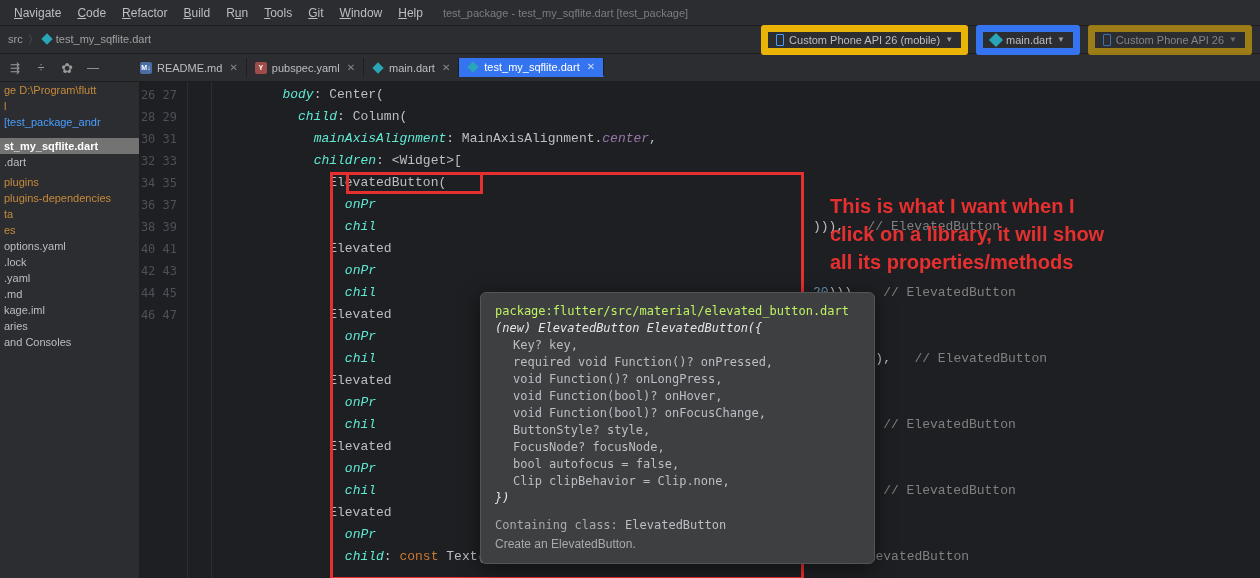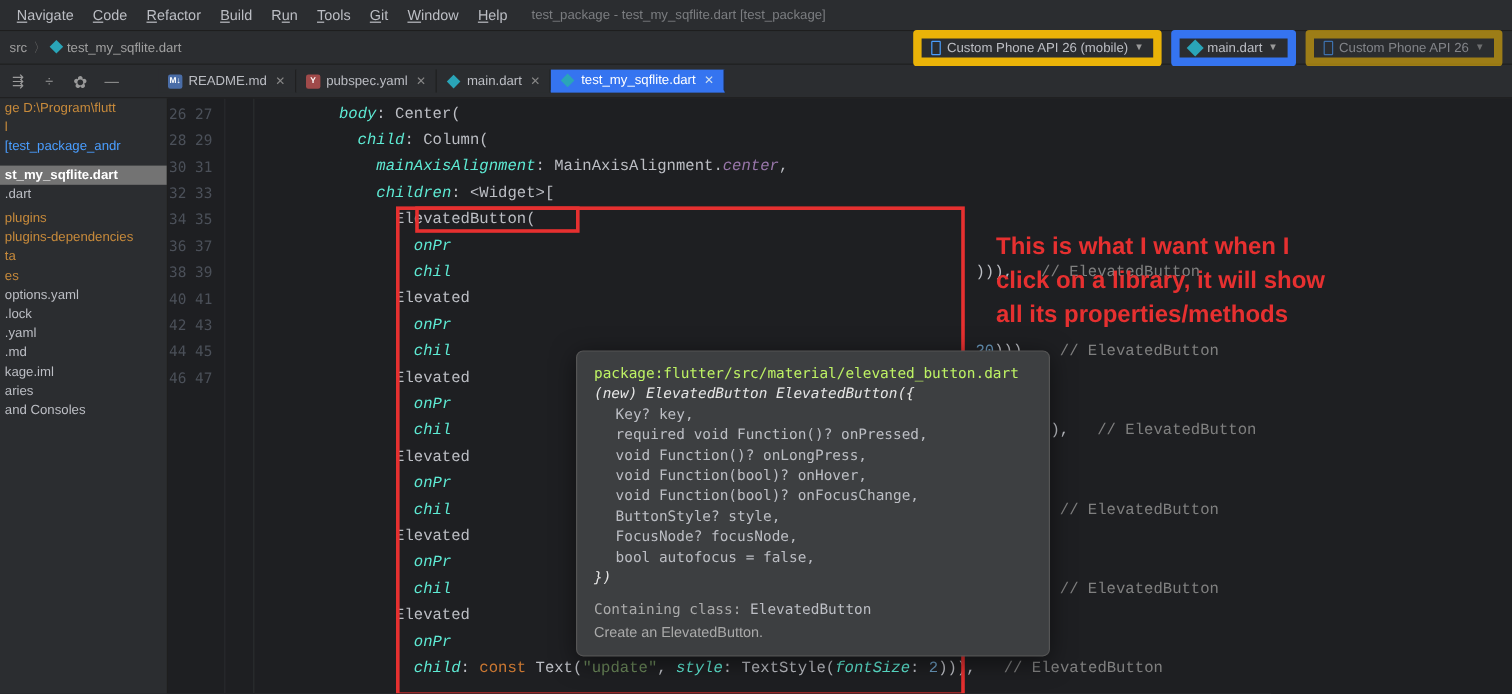--- a/index.html
+++ b/index.html
@@ -190,20 +190,21 @@
       <div class="sig">(new) ElevatedButton ElevatedButton({</div>
       <div id="popup-params">
           <div class="param">Key? key,</div>
           <div class="param">required void Function()? onPressed,</div>
           <div class="param">void Function()? onLongPress,</div>
           <div class="param">void Function(bool)? onHover,</div>
           <div class="param">void Function(bool)? onFocusChange,</div>
           <div class="param">ButtonStyle? style,</div>
           <div class="param">FocusNode? focusNode,</div>
           <div class="param">bool autofocus = false,</div>
+          <div class="param">Clip clipBehavior = Clip.none,</div>
         </div>
       <div class="sig">})</div>
       <div class="sec"><span class="lbl">Containing class:</span> <span>ElevatedButton</span></div>
       <div class="desc">Create an ElevatedButton.</div>
 
     </div>
 
     <div class="annot" style="left:690px; top:98px;margin-top:12px;">
       <div>This is what I want when I</div>
       <div>click on a library, it will show</div>

